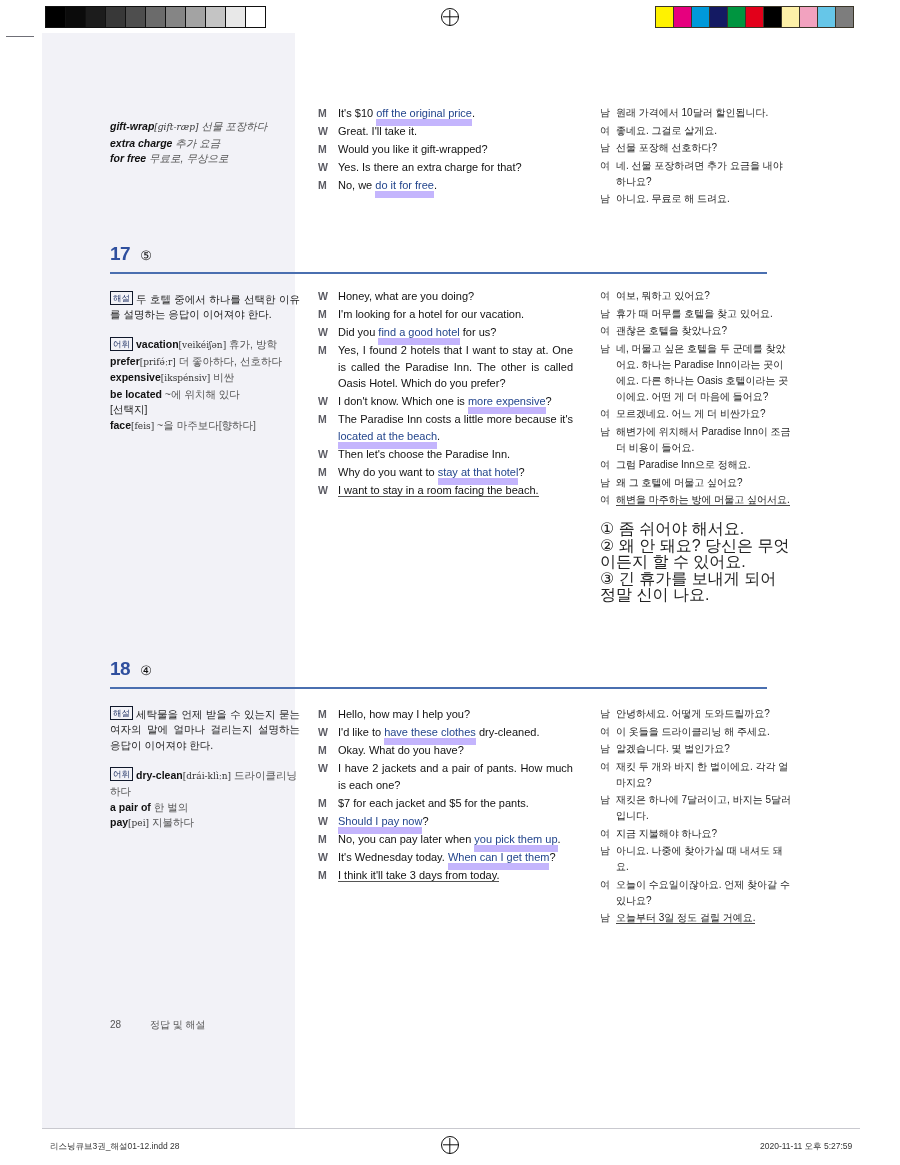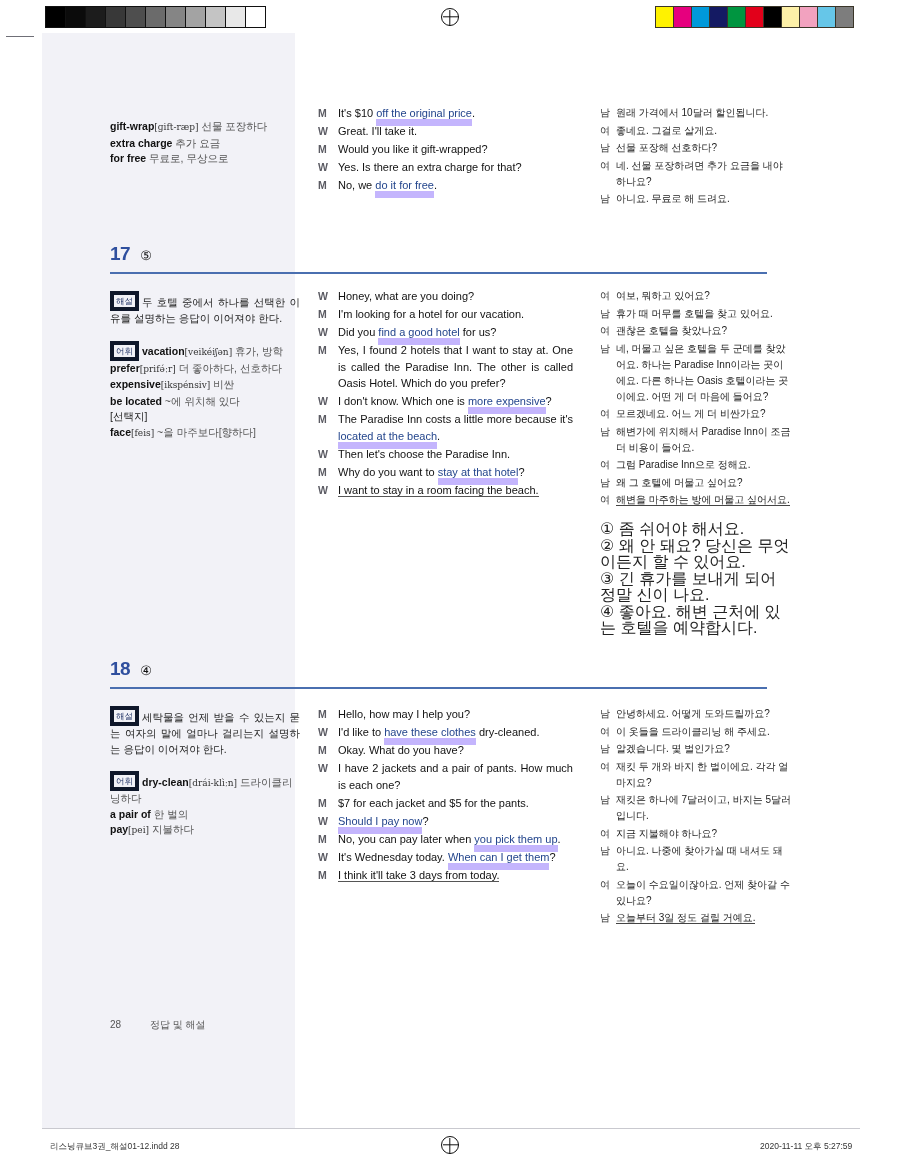--- a/index.html
+++ b/index.html
@@ -35,21 +35,21 @@
   .page{position:absolute;left:0;top:33px;width:900px;height:1080px;background:#ffffff;}
   .side-panel{position:absolute;left:42px;top:0;width:253px;height:1080px;background:#f2f2f7;}
   .trim-top-left{position:absolute;left:6px;top:3px;width:28px;height:1px;background:#6f6f77;}
   .content{position:absolute;left:0;top:0;width:900px;height:1080px;}
   .vocab-col{position:absolute;left:110px;width:190px;}
   .dlg-col{position:absolute;left:318px;width:255px;}
   .kor-col{position:absolute;left:600px;width:192px;}
 
   
   .tagline{font-size:10.5px;line-height:15.5px;color:#222;text-align:justify;}
-  .tag{display:inline-block;border:4px solid #0f172a;color:#1d2f63;
+  .tag{display:inline-block;border:1px solid #0f172a;color:#1d2f63;
        font-size:8.5px;line-height:11px;padding:1px 2px 0;margin-right:3px;
        vertical-align:1.5px;background:#f2f2f7;}
   .vocab{font-size:10.5px;line-height:15.5px;color:#222;margin-top:14px;}
   .vocab .w{font-weight:bold;color:#111;}
   .vocab .ph{font-size:9px;color:#333;font-family:"DejaVu Serif",serif;}
   .vocab .kr{color:#555;}
   .vocab .opt-head{color:#222;}
 
   
   .qnum{position:absolute;left:110px;font-family:"Liberation Sans",sans-serif;}
@@ -118,21 +118,21 @@
 
 <div class="reg reg-top"></div>
 <div class="reg solid reg-left"></div>
 <div class="reg solid reg-right"></div>
 <div class="reg reg-bottom"></div>
 
 <div class="page">
   <div class="side-panel"></div>
   <div class="trim-top-left"></div>
   <div class="content" id="content">
-      <div class="vocab-col" style="top: 72px;">
+      <div class="vocab-col" style="top: 72px; font-style: italic;">
         <div class="vocab"><span><span class="w">gift-wrap</span><span class="ph">[ɡift-ræp]</span><span class="kr"> 선물 포장하다</span></span><br><span><span class="w">extra charge</span><span class="kr"> 추가 요금</span></span><br><span><span class="w">for free</span><span class="kr"> 무료로, 무상으로</span></span></div>
       </div>
       <div class="dlg-col" style="top: 72px;">
         <div class="line">
           <div class="spk">M</div>
           <div class="utt plain">It's $10 <u class="k">off the original price</u>.</div>
         </div>
         <div class="line">
           <div class="spk">W</div>
           <div class="utt plain">Great. I'll take it.</div>
@@ -250,21 +250,20 @@
           <div class="ktxt">왜 그 호텔에 머물고 싶어요?</div>
         </div>
         <div class="kline">
           <div class="kspk">여</div>
           <div class="ktxt"><u>해변을 마주하는 방에 머물고 싶어서요.</u></div>
         </div>
         <div class="choices">
           <div class="choice">① 좀 쉬어야 해서요.</div>
           <div class="choice">② 왜 안 돼요? 당신은 무엇이든지 할 수 있어요.</div>
           <div class="choice">③ 긴 휴가를 보내게 되어 정말 신이 나요.</div>
-          <div class="choice">④ 좋아요. 해변 근처에 있는 호텔을 예약합시다.</div>
         </div>
       </div>
       <div class="qnum" style="top: 625px;"><b>18</b><span>④</span></div>
       <div class="rule" style="top: 654px;"></div>
       <div class="vocab-col" style="top: 673px;">
         <div class="tagline"><span class="tag">해설</span>세탁물을 언제 받을 수 있는지 묻는 여자의 말에 얼마나 걸리는지 설명하는 응답이 이어져야 한다.</div>
         <div class="vocab"><span class="tag">어휘</span><span><span class="w">dry-clean</span><span class="ph">[drái-klìːn]</span><span class="kr"> 드라이클리닝하다</span></span><br><span><span class="w">a pair of</span><span class="kr"> 한 벌의</span></span><br><span><span class="w">pay</span><span class="ph">[pei]</span><span class="kr"> 지불하다</span></span></div>
       </div>
       <div class="dlg-col" style="top: 673px;">
         <div class="line">

